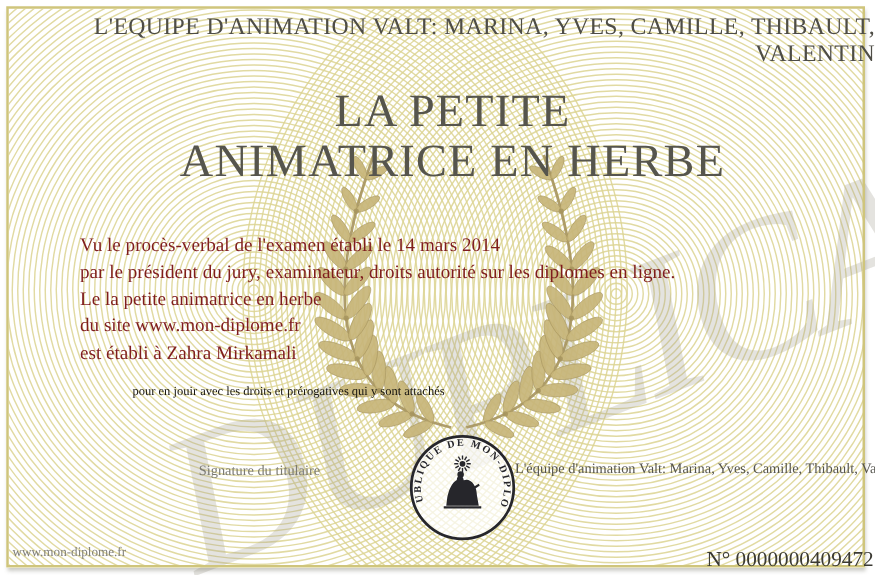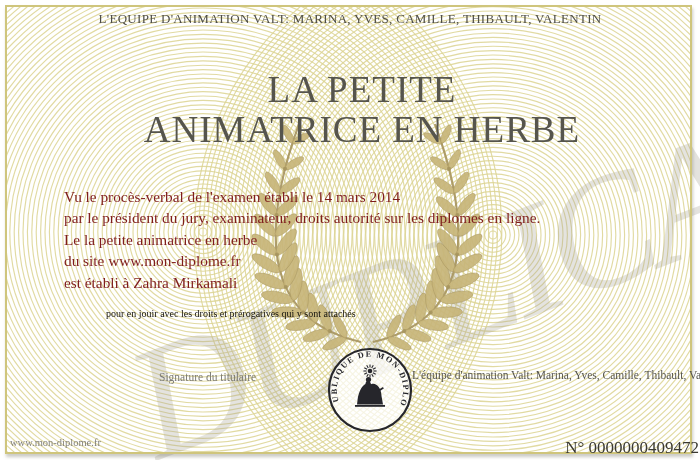--- a/index.html
+++ b/index.html
@@ -16,22 +16,22 @@
     font-family:"Liberation Serif",serif;
   }
   #wreath{z-index:3;}
   .frame{
     position:absolute;left:5px;top:5px;right:8px;bottom:6px;
     border:2px solid #cfc57c;z-index:4;pointer-events:none;
     box-shadow:1px 3px 3px rgba(110,110,95,.35);
   }
   .txt{position:absolute;z-index:5;}
   .header{
-    top:11px;left:0;width:100%;text-align:center;
-    font-size:13px;color:#4e4d46;letter-spacing:.3px;
+    top:11px;left:0;width:100%;text-align:right;
+    font-size:19px;color:#4e4d46;letter-spacing:.3px;
   }
   .title{
     top:70px;left:12px;width:100%;text-align:center;
     font-size:37px;line-height:40px;color:#56554d;letter-spacing:1px;
   }
   .body-block{top:186px;left:64px;font-size:15.3px;line-height:21.4px;color:#7f1d1d;}
   .grant{top:308px;left:106px;font-size:10px;color:#15130e;}
   .sig{top:371px;left:159px;font-size:11.5px;color:#7b7a73;}
   .issuer{top:369px;left:412px;font-size:11.5px;color:#56554e;white-space:nowrap;}
   .site{top:437px;left:10px;font-size:10.5px;color:#807f77;}

